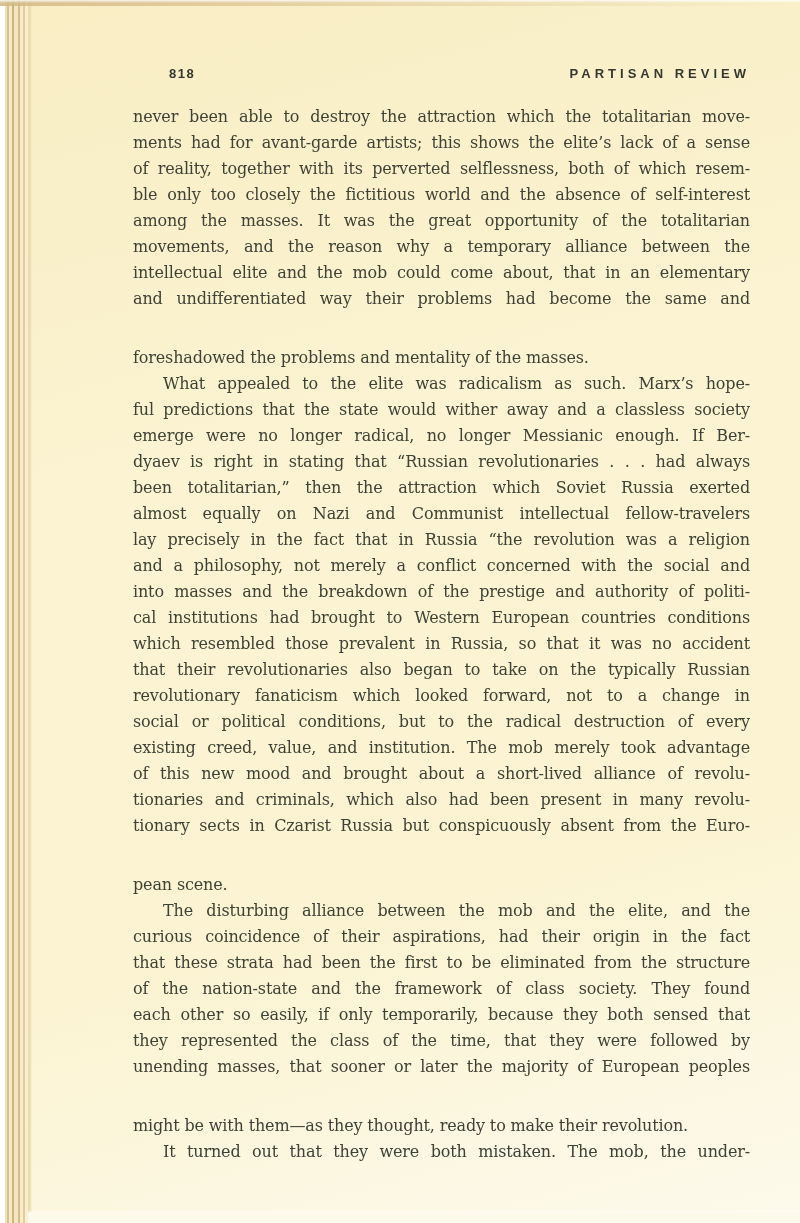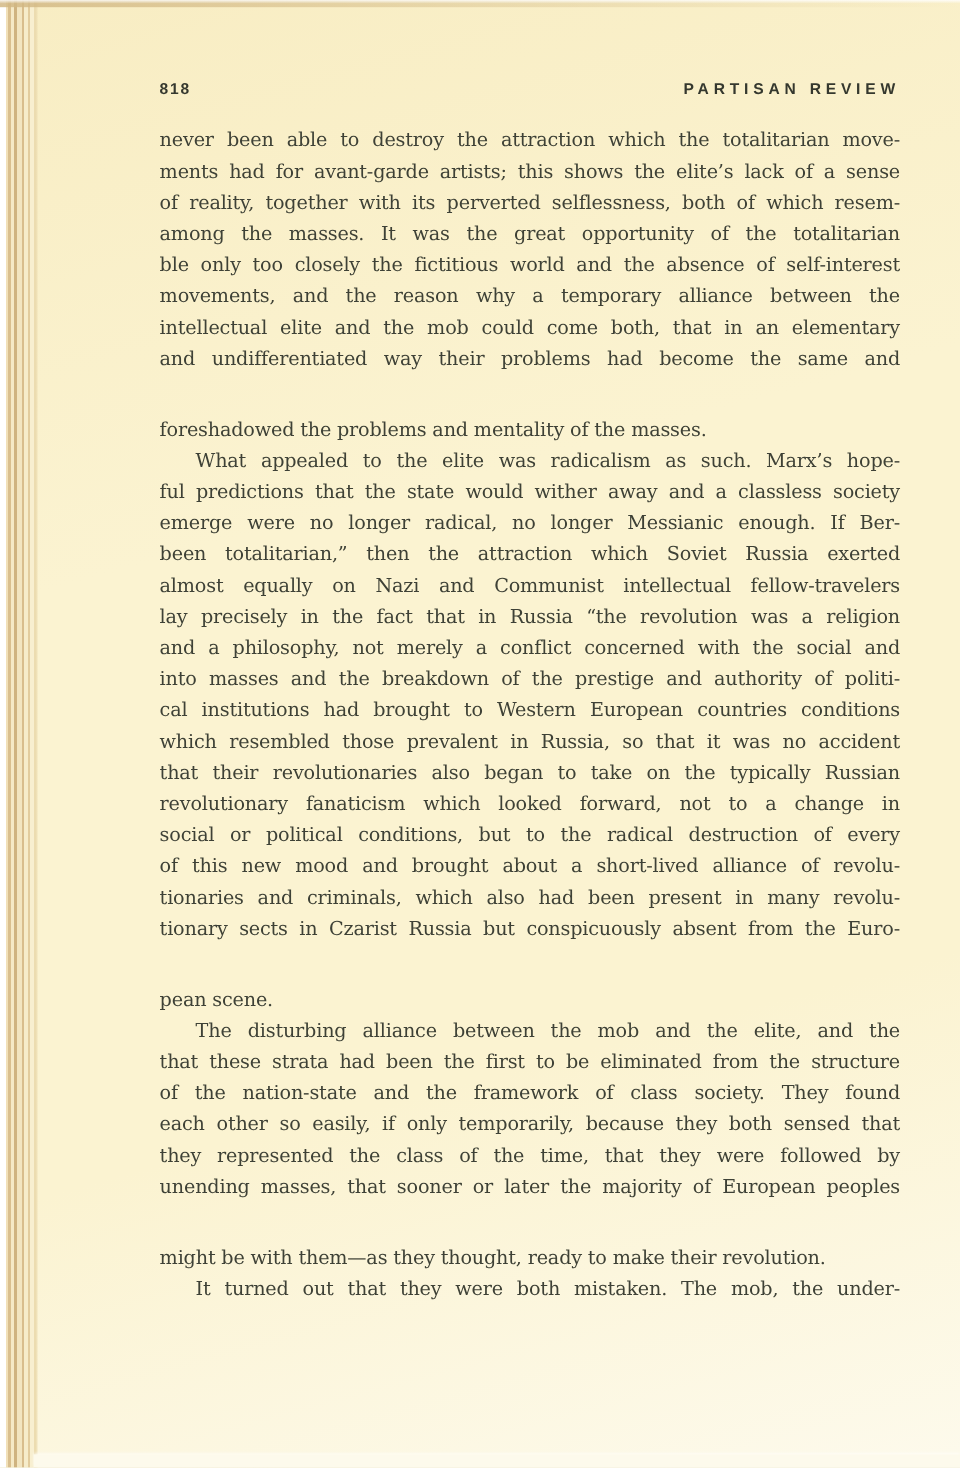--- a/index.html
+++ b/index.html
@@ -58,20 +58,21 @@
     display: flex;
     justify-content: space-between;
     align-items: baseline;
     font-family: "Liberation Sans", sans-serif;
     font-weight: bold;
     color: var(--ink-head);
   }
   .folio {
     font-size: 13px;
     letter-spacing: 1.5px;
+    margin-left: 36px;
   }
   .journal {
     font-size: 13px;
     letter-spacing: 4px;
   }
   .body-text {
     position: absolute;
     top: 104px;
     left: 133px;
     width: 617px;
@@ -104,44 +105,47 @@
 
   <header class="running-head">
     <span class="folio">818</span>
     <span class="journal">PARTISAN REVIEW</span>
   </header>
 
   <main class="body-text">
       <div class="line">never been able to destroy the attraction which the totalitarian move-</div>
       <div class="line">ments had for avant-garde artists; this shows the elite’s lack of a sense</div>
       <div class="line">of reality, together with its perverted selflessness, both of which resem-</div>
+      <div class="line">ble only too closely the fictitious world and the absence of self-interest</div>
       <div class="line">among the masses. It was the great opportunity of the totalitarian</div>
-      <div class="line">ble only too closely the fictitious world and the absence of self-interest</div>
       <div class="line">movements, and the reason why a temporary alliance between the</div>
-      <div class="line">intellectual elite and the mob could come both, that in an elementary</div>
+      <div class="line">intellectual elite and the mob could come about, that in an elementary</div>
       <div class="line">and undifferentiated way their problems had become the same and</div>
       <div class="line para-end">foreshadowed the problems and mentality of the masses.</div>
       <div class="line indent">What appealed to the elite was radicalism as such. Marx’s hope-</div>
       <div class="line">ful predictions that the state would wither away and a classless society</div>
       <div class="line">emerge were no longer radical, no longer Messianic enough. If Ber-</div>
+      <div class="line">dyaev is right in stating that “Russian revolutionaries . . . had always</div>
       <div class="line">been totalitarian,” then the attraction which Soviet Russia exerted</div>
       <div class="line">almost equally on Nazi and Communist intellectual fellow-travelers</div>
       <div class="line">lay precisely in the fact that in Russia “the revolution was a religion</div>
       <div class="line">and a philosophy, not merely a conflict concerned with the social and</div>
       <div class="line">into masses and the breakdown of the prestige and authority of politi-</div>
       <div class="line">cal institutions had brought to Western European countries conditions</div>
       <div class="line">which resembled those prevalent in Russia, so that it was no accident</div>
       <div class="line">that their revolutionaries also began to take on the typically Russian</div>
       <div class="line">revolutionary fanaticism which looked forward, not to a change in</div>
       <div class="line">social or political conditions, but to the radical destruction of every</div>
+      <div class="line">existing creed, value, and institution. The mob merely took advantage</div>
       <div class="line">of this new mood and brought about a short-lived alliance of revolu-</div>
       <div class="line">tionaries and criminals, which also had been present in many revolu-</div>
       <div class="line">tionary sects in Czarist Russia but conspicuously absent from the Euro-</div>
       <div class="line para-end">pean scene.</div>
       <div class="line indent">The disturbing alliance between the mob and the elite, and the</div>
+      <div class="line">curious coincidence of their aspirations, had their origin in the fact</div>
       <div class="line">that these strata had been the first to be eliminated from the structure</div>
       <div class="line">of the nation-state and the framework of class society. They found</div>
       <div class="line">each other so easily, if only temporarily, because they both sensed that</div>
       <div class="line">they represented the class of the time, that they were followed by</div>
       <div class="line">unending masses, that sooner or later the majority of European peoples</div>
       <div class="line para-end">might be with them—as they thought, ready to make their revolution.</div>
       <div class="line indent">It turned out that they were both mistaken. The mob, the under-</div>
     </main>
 </div>
 

